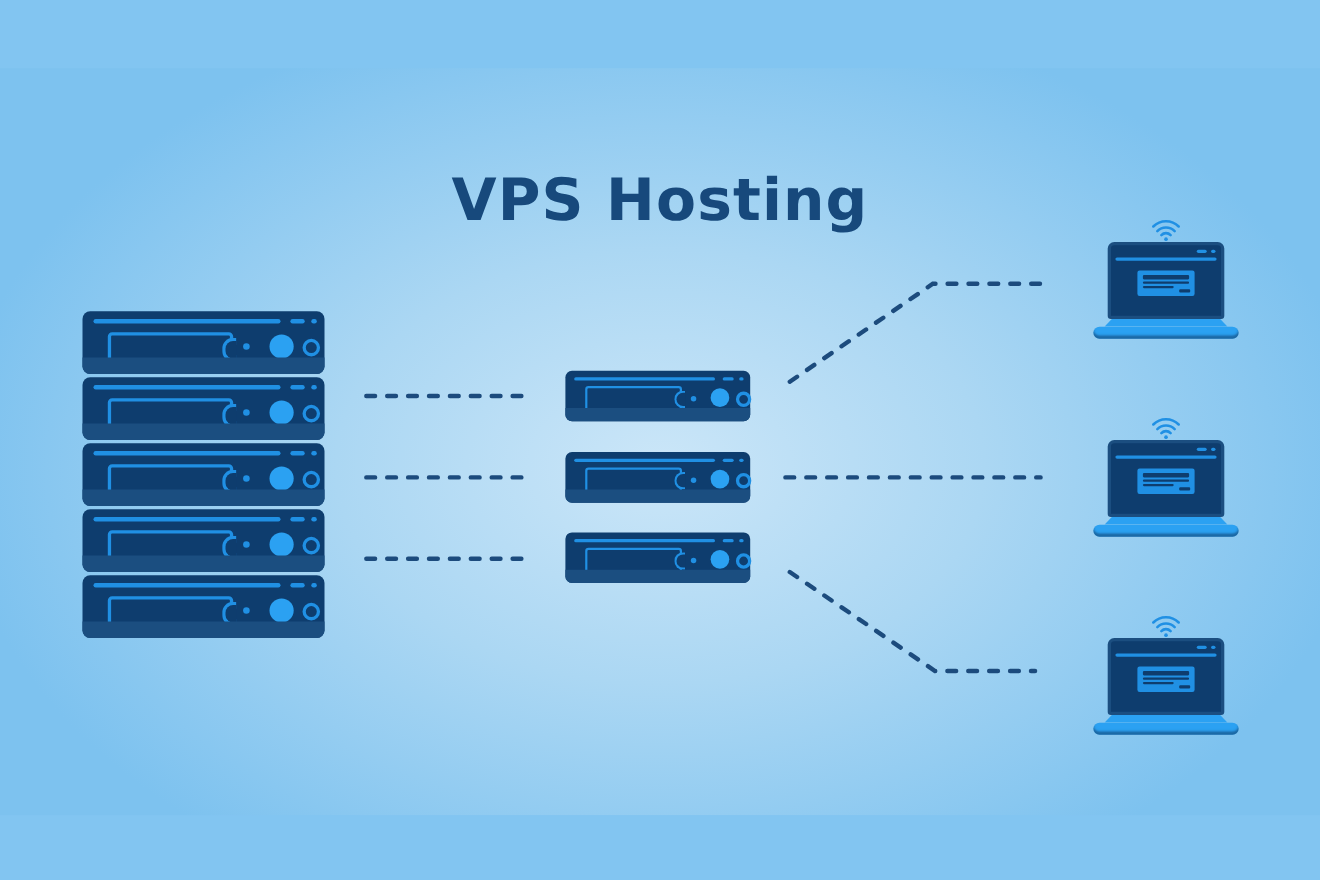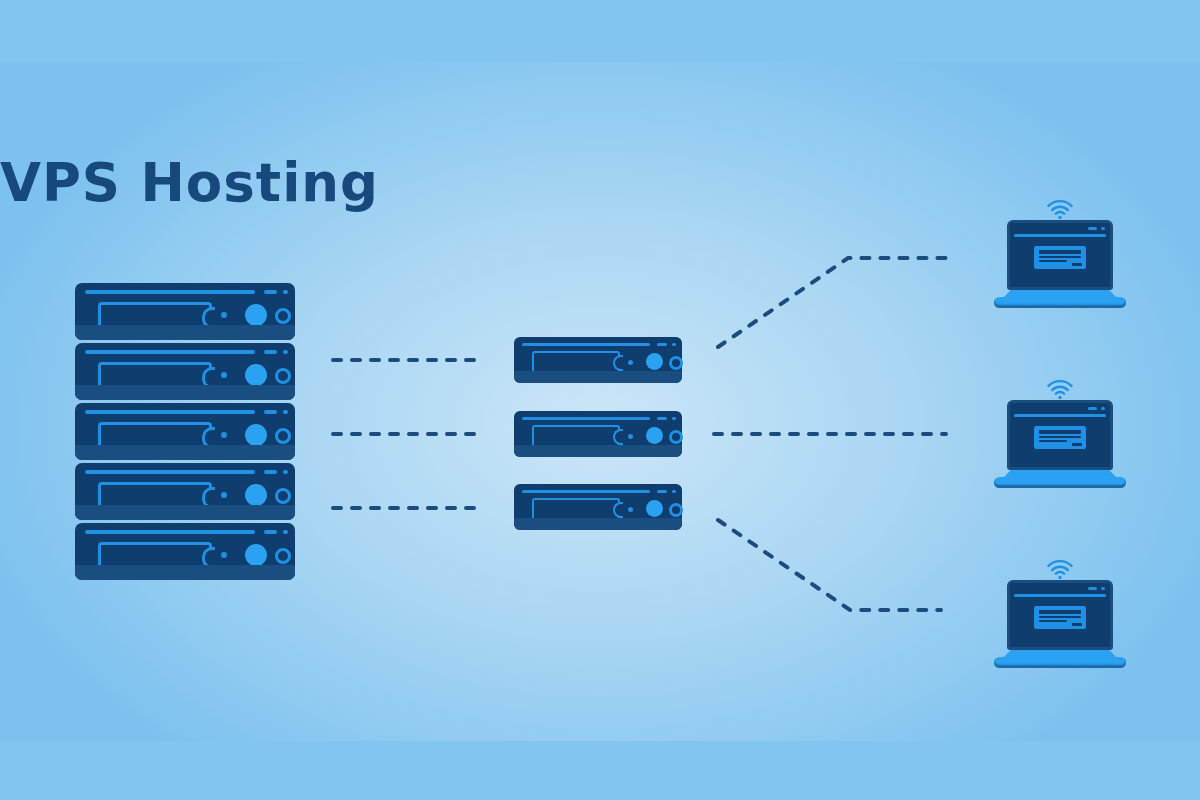--- a/index.html
+++ b/index.html
@@ -6,21 +6,21 @@
   .stage{
     position:relative;width:1200px;height:800px;overflow:hidden;
     background:radial-gradient(ellipse 640px 430px at 50% 53%, #cbe6f8 0%, #abd7f3 46%, #7dc2ef 100%);
     font-family:"DejaVu Sans","Liberation Sans",sans-serif;
   }
   .band{position:absolute;left:0;width:1200px;background:var(--bgBand);}
   .band.top{top:0;height:62px;}
   .band.bottom{bottom:0;height:59px;}
 
   .title{
-    position:absolute;top:152px;left:0;width:1200px;
+    position:absolute;top:152px;left:0;width:1200px;text-align:center;
     font-size:53px;font-weight:bold;letter-spacing:1px;color:var(--titleColor);
   }
 
   
   #rack{position:absolute;left:75px;top:283px;width:220px;display:flex;flex-direction:column;gap:3px;}
   #virtual-servers{position:absolute;left:514px;top:337px;width:168px;display:flex;flex-direction:column;gap:27.5px;}
 
   .server{position:relative;width:220px;height:57px;background:var(--panel);border-radius:7px;}
   .server span{position:absolute;display:block;}
   .tline{left:10px;top:7px;width:170px;height:4px;background:var(--accent);border-radius:2px;}

